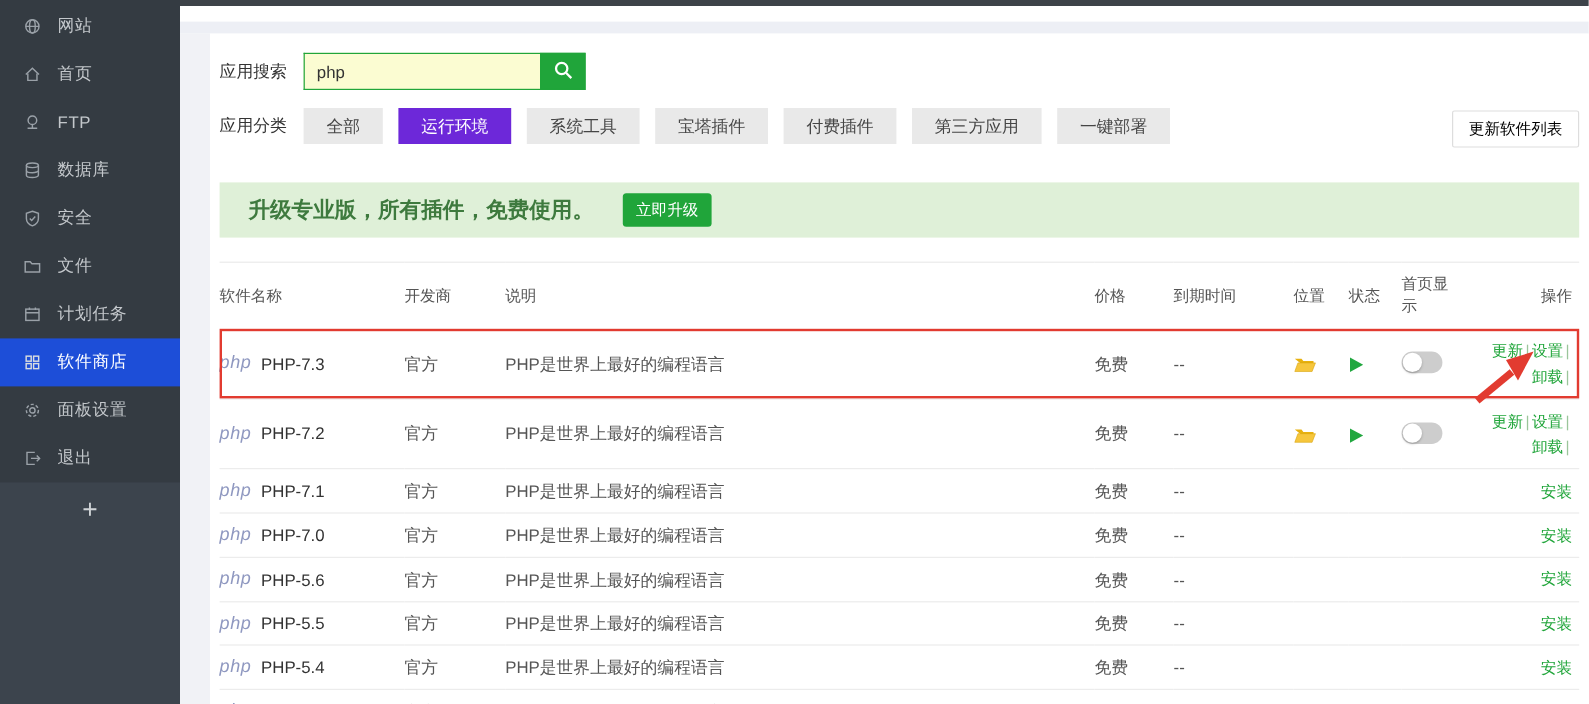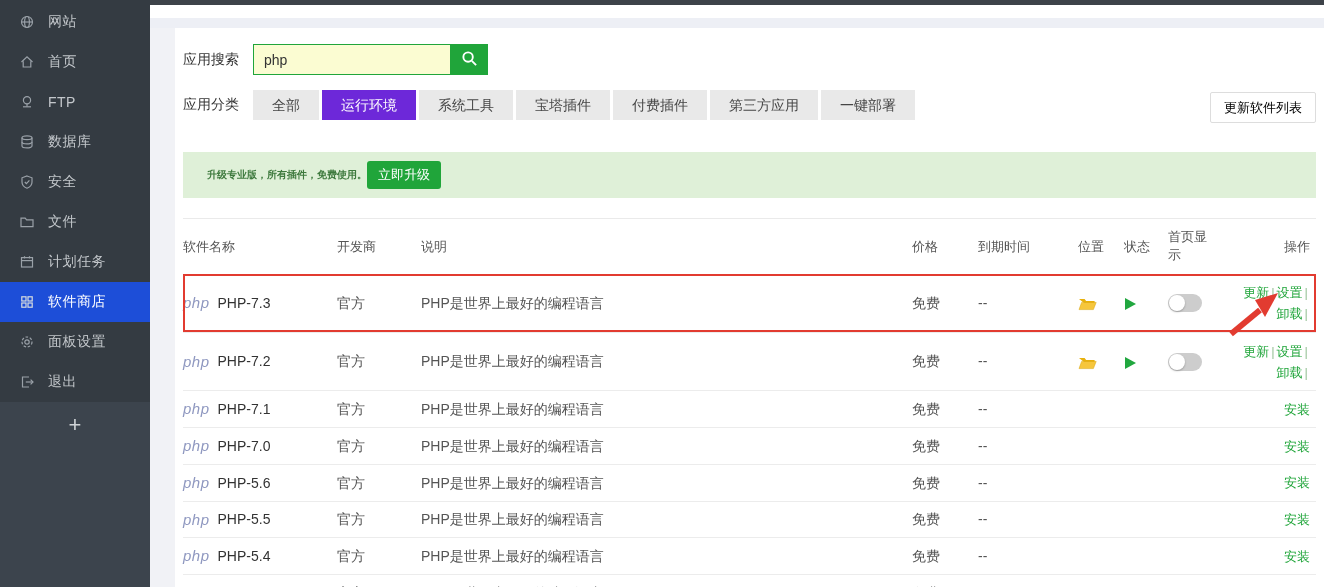--- a/index.html
+++ b/index.html
@@ -30,29 +30,29 @@
   
   .search-row { display:flex; align-items:center; height:31px; margin-bottom:15px; }
   .row-label { width:70px; flex:0 0 70px; color:#333; }
   .search-box { display:flex; align-items:stretch; height:31px; }
   .search-input { width:197px; height:31px; border:1px solid #20a53a; border-right:none; background:#fbfcd2; padding:0 10px; font-size:14px; color:#333; outline:none; font-family:inherit; }
   .search-btn { width:38px; height:31px; background:#20a53a; border:1px solid #20a53a; cursor:pointer; display:flex; align-items:center; justify-content:center; }
   .search-btn svg { width:17px; height:17px; stroke:#fff; fill:none; stroke-width:2; }
 
   
   .cat-row { display:flex; align-items:center; height:30px; margin-bottom:32px; position:relative; }
-  .cat-buttons { display:flex; gap:3px; }
+  .cat-buttons { display:flex; gap:13px; }
   .cat-btn { padding:0 19px; height:30px; line-height:30px; background:#e9e9e9; color:#454545; font-size:14px; cursor:pointer; border:none; font-family:inherit; }
   .cat-btn.active { background:#6d28d9; color:#fff; }
   .update-btn { position:absolute; right:0; top:2px; height:31px; padding:0 13px; background:#fff; border:1px solid #ddd; border-radius:2px; color:#000000; font-size:13px; cursor:pointer; font-family:inherit; }
 
   
   .banner { height:46px; background:#dff0d8; display:flex; align-items:center; padding-left:24px; margin-bottom:20px; }
-  .banner-text { color:#3e7a3e; font-weight:bold; font-size:10px; }
-  .banner-btn { background:#20a53a; color:#fff; border:none; border-radius:3px; padding:5px 11px; font-size:13px; cursor:pointer; font-family:inherit; }
+  .banner-text { color:#3e7a3e; font-weight:bold; font-size:18px; }
+  .banner-btn { margin-left:24px; background:#20a53a; color:#fff; border:none; border-radius:3px; padding:5px 11px; font-size:13px; cursor:pointer; font-family:inherit; }
 
   
   table { width:100%; border-collapse:collapse; table-layout:fixed; }
   th { text-align:left; font-weight:normal; color:#555; font-size:13px; padding:10px 8px 10px 0; border-top:1px solid #eaeaea; vertical-align:middle; line-height:1.35; }
   td { padding:8px 8px 8px 0; border-bottom:1px solid #ececec; color:#555; font-size:14px; vertical-align:middle; line-height:1.45; }
   tr.slim td { padding:7px 8px 7px 0; }
   .c-name   { width:154px; }
   .c-vendor { width:84px; }
   .c-desc   { width:auto; }
   .c-price  { width:66px; }

